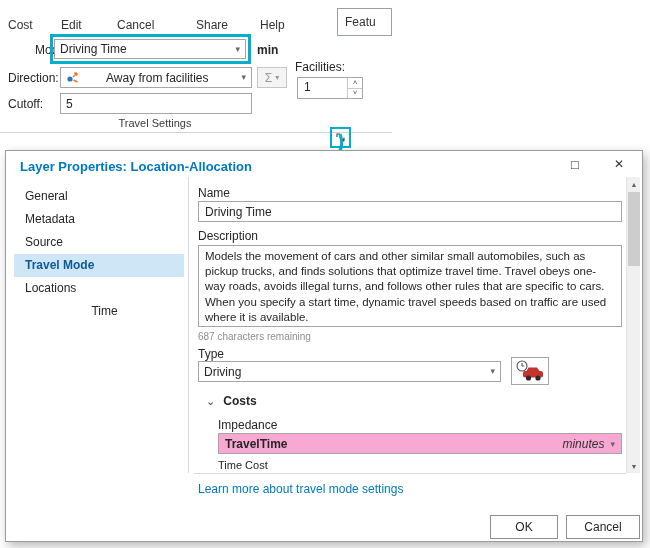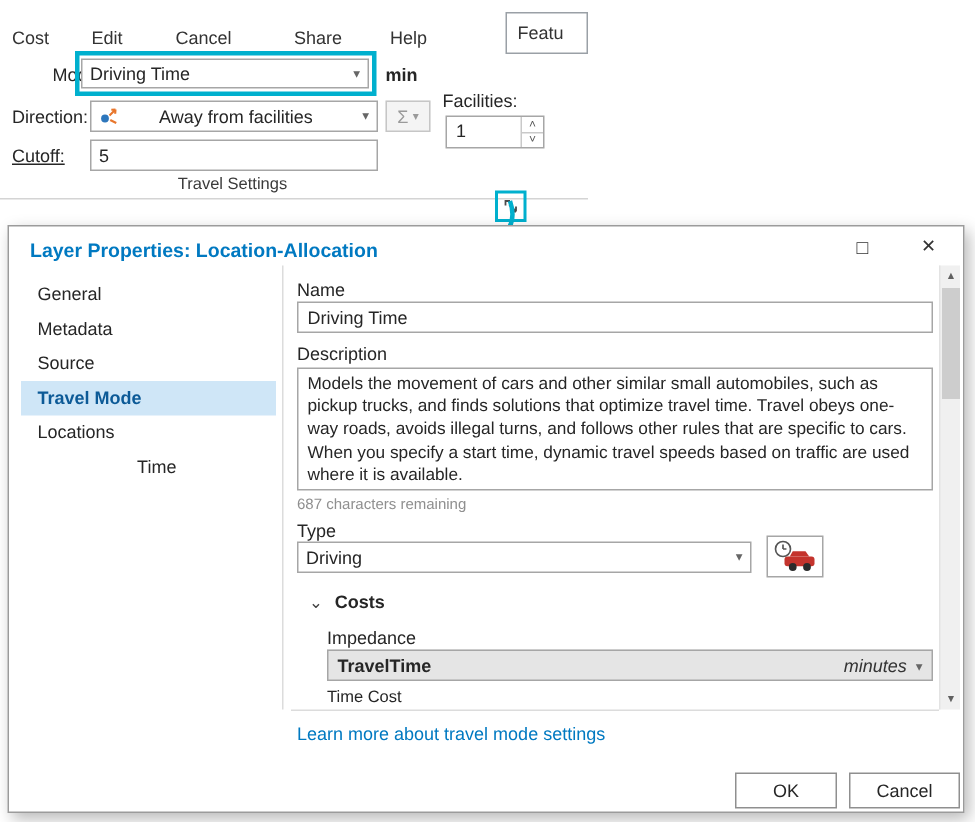--- a/index.html
+++ b/index.html
@@ -71,21 +71,21 @@
   .c-textarea { position:absolute; left:192px; top:94px; width:424px; height:82px;
     border:1px solid #a6a6a6; background:#fff; font:inherit; font-size:11.5px; line-height:1.32;
     padding:3px 6px; resize:none; overflow:hidden; color:#262626; }
   .chars-remaining { position:absolute; left:192px; top:180px; font-size:10px; color:#8f8f8f; }
 
   .costs-row { position:absolute; left:200px; top:243px; display:flex; align-items:center; gap:8px; }
   .costs-row .chev { font-size:11px; color:#444; }
   .costs-row .costs-text { font-weight:bold; color:#262626; }
 
   .imp-dd { position:absolute; left:212px; top:282px; width:404px; height:21px;
-    border:1px solid #a6a6a6; background:#e5e5e5; display:flex; align-items:center; padding:0 6px; gap:6px; }
+    border:1px solid #a6a6a6; background:#f9a8d4; display:flex; align-items:center; padding:0 6px; gap:6px; }
   .imp-dd .imp-val { font-weight:bold; }
   .imp-dd .imp-unit { margin-left:auto; color:#333;font-style:italic; }
   .imp-dd .caret { color:#666; font-size:9px; }
 
   .sep-line { position:absolute; left:188px; top:322px; width:432px; height:1px; background:#dcdcdc; }
   .learn-link { position:absolute; left:192px; top:331px; color:var(--link); cursor:pointer; }
 
   .car-btn { position:absolute; left:505px; top:206px; width:38px; height:28px;
     border:1px solid #a6a6a6; background:#fff; display:flex; align-items:center; justify-content:center;
     cursor:pointer; }
@@ -141,21 +141,21 @@
   </div>
   <span class="rlabel" style="left:295px;top:60px;">Facilities:</span>
   <div class="spinner">
     <span class="spin-val">1</span>
     <span class="spin-col">
       <span class="spin-btn">˄</span>
       <span class="spin-btn">˅</span>
     </span>
   </div>
 
-  <span class="rlabel" style="left:8px;top:97px;text-decoration:underline;">Cutoff:</span>
+  <span class="rlabel" style="left:8px;top:97px;">Cutoff:</span>
   <input class="tinput" style="left: 60px; top: 93px; width: 192px; height: 21px;" value="5">
 
   <div class="group-label">Travel Settings</div>
   <div class="ribbon-bottom"></div>
 
   <div class="launcher">
     <svg width="12" height="12" viewBox="0 0 12 12">
       <path d="M2 5 L2 2 L5 2" stroke="#4a4a4a" stroke-width="1.2" fill="none"></path>
       <path d="M4.5 4.5 L9 9 M9 9 L9 5.6 M9 9 L5.6 9" stroke="#4a4a4a" stroke-width="1.2" fill="none"></path>
     </svg>

